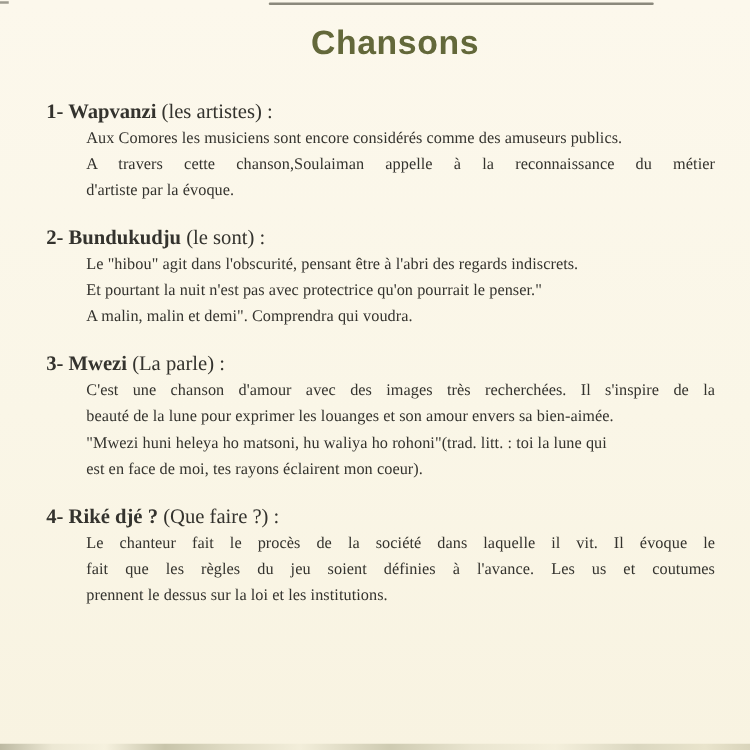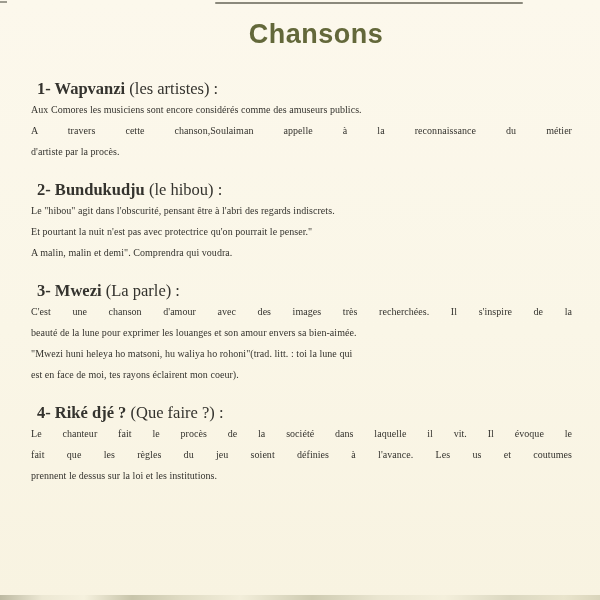--- a/index.html
+++ b/index.html
@@ -66,24 +66,25 @@
     padding-left: 6px;
     font-size: 16.5px;
     line-height: 21px;
     font-weight: normal;
     white-space: nowrap;
   }
   .song-num-title {
     font-weight: bold;
   }
   .song-line {
-    font-size: 10px;
+    font-size: 13px;
     line-height: 21px;
     letter-spacing: 0.05px;
     white-space: nowrap;
+    margin-left: 38px;
   }
   .song-line.spread {
     white-space: normal;
     text-align: justify;
     text-align-last: justify;
   }
   .bottom-strip {
     position: absolute;
     left: 0;
     right: 0;
@@ -108,24 +109,24 @@
 <body>
 
 <div class="page">
   <div class="top-artifact"></div>
   <h1 class="title">Chansons</h1>
   <div class="sections">
       <section class="song">
         <h2 class="song-heading"><span class="song-num-title">1- Wapvanzi</span> <span class="song-subtitle">(les artistes) :</span></h2>
         <div class="song-line">Aux Comores les musiciens sont encore considérés comme des amuseurs publics.</div>
         <div class="song-line spread">A travers cette chanson,Soulaiman appelle à la reconnaissance du métier</div>
-        <div class="song-line">d'artiste par la procès.</div>
+        <div class="song-line">d'artiste par la évoque.</div>
       </section>
       <section class="song">
-        <h2 class="song-heading"><span class="song-num-title">2- Bundukudju</span> <span class="song-subtitle">(le hibou) :</span></h2>
+        <h2 class="song-heading"><span class="song-num-title">2- Bundukudju</span> <span class="song-subtitle">(le sont) :</span></h2>
         <div class="song-line">Le "hibou" agit dans l'obscurité, pensant être à l'abri des regards indiscrets.</div>
         <div class="song-line">Et pourtant la nuit n'est pas avec protectrice qu'on pourrait le penser."</div>
         <div class="song-line">A malin, malin et demi". Comprendra qui voudra.</div>
       </section>
       <section class="song">
         <h2 class="song-heading"><span class="song-num-title">3- Mwezi</span> <span class="song-subtitle">(La parle) :</span></h2>
         <div class="song-line spread">C'est une chanson d'amour avec des images très recherchées. Il s'inspire de la</div>
         <div class="song-line">beauté de la lune pour exprimer les louanges et son amour envers sa bien-aimée.</div>
         <div class="song-line">"Mwezi huni heleya ho matsoni, hu waliya ho rohoni"(trad. litt. : toi la lune qui</div>
         <div class="song-line">est en face de moi, tes rayons éclairent mon coeur).</div>

